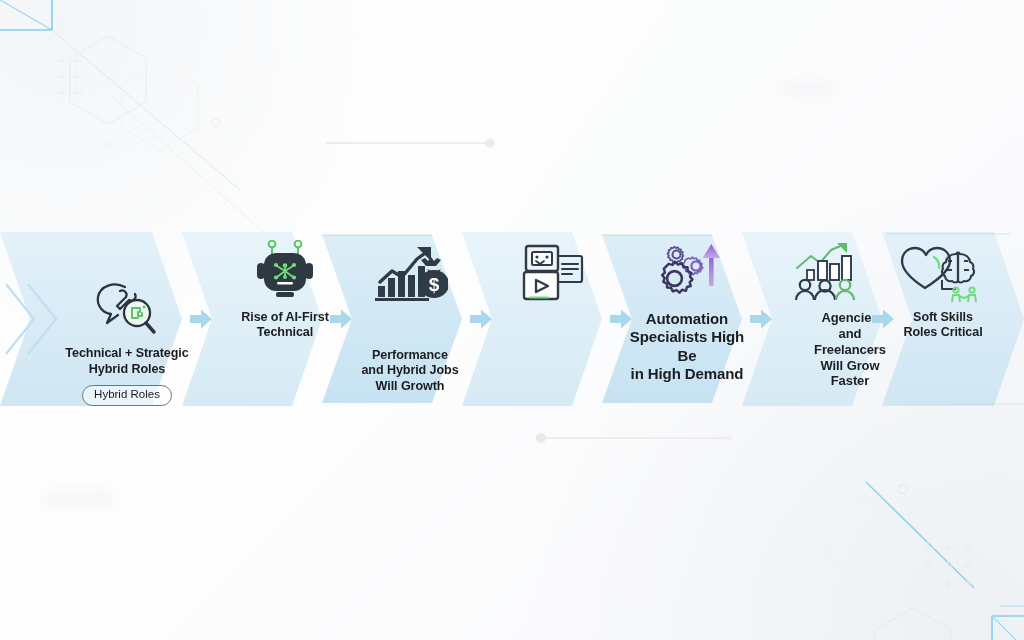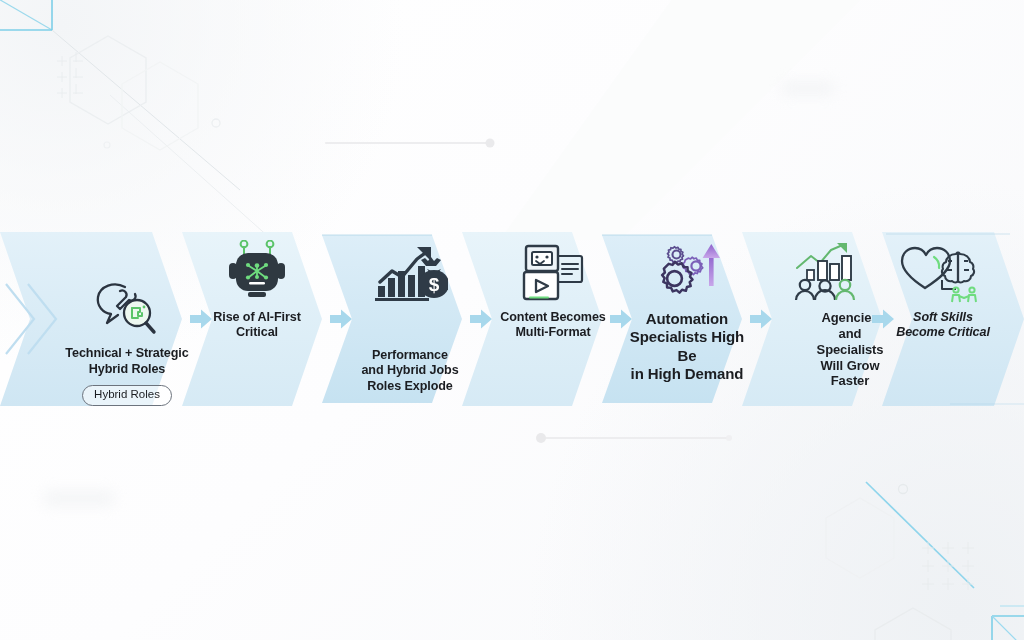--- a/index.html
+++ b/index.html
@@ -178,21 +178,21 @@
     </div>
     <div class="badge">Hybrid Roles</div>
   </div>
 
   <div class="conn" style="left:188px;">
     <svg width="24" height="22" viewBox="0 0 24 22">
       <path d="M1 7 H12 V1.5 L23 11 L12 20.5 V15 H1 Z" fill="#a8d8ec"></path>
     </svg>
   </div>
 
-  <div class="step" style="left:192px;width:130px;">
+  <div class="step" style="left:220px;width:130px;">
     <div class="icon">
       <svg width="62" height="64" viewBox="0 0 62 64">
         <line x1="18" y1="16" x2="18" y2="6" stroke="#5cc46a" stroke-width="2"></line>
         <line x1="44" y1="16" x2="44" y2="6" stroke="#5cc46a" stroke-width="2"></line>
         <circle cx="18" cy="4" r="3.4" fill="none" stroke="#5cc46a" stroke-width="2"></circle>
         <circle cx="44" cy="4" r="3.4" fill="none" stroke="#5cc46a" stroke-width="2"></circle>
         <rect x="3" y="23" width="8" height="16" rx="4" fill="#2f3941"></rect>
         <rect x="51" y="23" width="8" height="16" rx="4" fill="#2f3941"></rect>
         <rect x="10" y="13" width="42" height="38" rx="12" fill="#2f3941"></rect>
         <rect x="22" y="52" width="18" height="5" rx="2" fill="#2f3941"></rect>
@@ -209,21 +209,21 @@
           <circle cx="40" cy="25" r="2.1"></circle>
             <circle cx="22" cy="37.5" r="2.1"></circle>
           <circle cx="40" cy="37.5" r="2.1"></circle>
             <circle cx="31" cy="37" r="2"></circle>
         </g>
         <rect x="23" y="42" width="16" height="2.6" rx="1.3" fill="#ffffff"></rect>
       </svg>
     </div>
     <div class="label" style="font-size:12.6px;">
       <div>Rise of AI-First</div>
-      <div>Critical</div>
+      <div>Technical</div>
     </div>
   </div>
 
   <div class="conn" style="left:328px;">
     <svg width="24" height="22" viewBox="0 0 24 22">
       <path d="M1 7 H12 V1.5 L23 11 L12 20.5 V15 H1 Z" fill="#a8d8ec"></path>
     </svg>
   </div>
 
   <div class="step" style="left:345px;width:130px;">
@@ -241,21 +241,21 @@
         <path d="M45 5 L59 5 L59 19 Z" fill="#2f3b47"></path>
         <path d="M58 18 l5 6 h10 l5 -6 l-4 -2 l-3 3 l-3 -4 l-3 4 l-3 -3 Z" fill="#2f3b47" transform="translate(-9,0)"></path>
         <ellipse cx="62" cy="42" rx="15" ry="14" fill="#2f3b47"></ellipse>
         <path d="M55 27 q7 4 14 0 l-3 4 h-8 Z" fill="#2f3b47"></path>
         <text x="62" y="49" font-family="Liberation Sans, sans-serif" font-size="19" font-weight="bold" fill="#ffffff" text-anchor="middle">$</text>
       </svg>
     </div>
     <div class="label" style="font-size:12.6px;margin-top:44px;">
       <div>Performance</div>
       <div>and Hybrid Jobs</div>
-      <div>Roles Explode</div>
+      <div>Will Growth</div>
     </div>
   </div>
 
   <div class="conn" style="left:468px;">
     <svg width="24" height="22" viewBox="0 0 24 22">
       <path d="M1 7 H12 V1.5 L23 11 L12 20.5 V15 H1 Z" fill="#a8d8ec"></path>
     </svg>
   </div>
 
   <div class="step" style="left:487px;width:132px;">
@@ -273,24 +273,20 @@
         <rect x="14" y="10" width="20" height="13" rx="1.5" fill="#ffffff" stroke="#2f3b47" stroke-width="2"></rect>
         <g fill="#2f3b47">
             <circle cx="19" cy="15" r="1.6"></circle>
             <circle cx="29" cy="15" r="1.6"></circle>
           </g>
         <path d="M18 19 l4 3 l4 -3" fill="none" stroke="#2f3b47" stroke-width="1.8" stroke-linecap="round"></path>
         <rect x="6" y="30" width="34" height="27" rx="2.5" fill="#ffffff" stroke="#2f3b47" stroke-width="2.4"></rect>
         <path d="M18 38 L30 44 L18 50 Z" fill="none" stroke="#2f3b47" stroke-width="2.3" stroke-linejoin="round"></path>
         <line x1="12" y1="55.4" x2="30" y2="55.4" stroke="#6fdc7f" stroke-width="2" stroke-linecap="round"></line>
       </svg>
-    </div>
-    <div class="label" style="font-size:12.6px;">
-      <div>Content Becomes</div>
-      <div>Multi-Format</div>
     </div>
   </div>
 
   <div class="conn" style="left:608px;">
     <svg width="24" height="22" viewBox="0 0 24 22">
       <path d="M1 7 H12 V1.5 L23 11 L12 20.5 V15 H1 Z" fill="#a8d8ec"></path>
     </svg>
   </div>
 
   <div class="step" style="left:622px;width:130px;">
@@ -349,32 +345,32 @@
           <path d="M22 58 a10 10 0 0 1 20 0"></path>
         </g>
         <g fill="none" stroke="#63b86f" stroke-width="2.2" stroke-linejoin="round">
           <circle cx="52" cy="43" r="5.2"></circle>
           <path d="M43 58 a9 9 0 0 1 18 0"></path>
         </g>
       </svg>
     </div>
     <div class="label" style="font-size:13px;margin-left:48px;">
       <div>Agencies and</div>
-      <div>Specialists</div>
+      <div>Freelancers</div>
       <div>Will Grow Faster</div>
     </div>
   </div>
 
   <div class="conn" style="left:870px;">
     <svg width="24" height="22" viewBox="0 0 24 22">
       <path d="M1 7 H12 V1.5 L23 11 L12 20.5 V15 H1 Z" fill="#a8d8ec"></path>
     </svg>
   </div>
 
-  <div class="step" style="left:884px;width:118px;font-style:italic;">
+  <div class="step" style="left:884px;width:118px;">
     <div class="icon">
       <svg width="90" height="60" viewBox="0 0 90 60">
         <path d="M27 44 C10 33 4 25 4 17 C4 9 10 4 17 4 C22 4 26 7 28 11 C30 7 34 4 39 4 C46 4 52 9 52 17 C52 25 44 33 27 44 Z" fill="none" stroke="#2f3b47" stroke-width="2.3" stroke-linejoin="round"></path>
         <path d="M36 13 q6 4 5 11" fill="none" stroke="#6fdc7f" stroke-width="2.2" stroke-linecap="round"></path>
         <g fill="none" stroke="#2f3b47" stroke-width="2.1" stroke-linejoin="round">
           <path d="M58 10 c-6 0-10 4-10 8 c-3 1-4 4-3 7 c-2 2-1 6 2 7 c0 4 4 6 7 5 c2 2 5 2 6 0 V9 c-1-1-2 1-2 1z"></path>
           <path d="M62 10 c6 0 10 4 10 8 c3 1 4 4 3 7 c2 2 1 6-2 7 c0 4-4 6-7 5 c-2 2-5 2-6 0 V9 c1-1 2 1 2 1z"></path>
           <line x1="60" y1="9" x2="60" y2="38"></line>
           <path d="M54 17 h-4 M54 26 h-5 M66 17 h4 M66 26 h5"></path>
         </g>
@@ -383,17 +379,17 @@
           <circle cx="58" cy="46" r="2.6"></circle>
           <path d="M54 58 l1-7 h6 l1 7"></path>
           <circle cx="74" cy="46" r="2.6"></circle>
           <path d="M70 58 l1-7 h6 l1 7"></path>
           <path d="M61 52 l5 2 l5-2"></path>
         </g>
       </svg>
     </div>
     <div class="label" style="font-size:12.6px;">
       <div>Soft Skills</div>
-      <div>Become Critical</div>
+      <div>Roles Critical</div>
     </div>
   </div>
 
 </div>
 
 </body></html>

